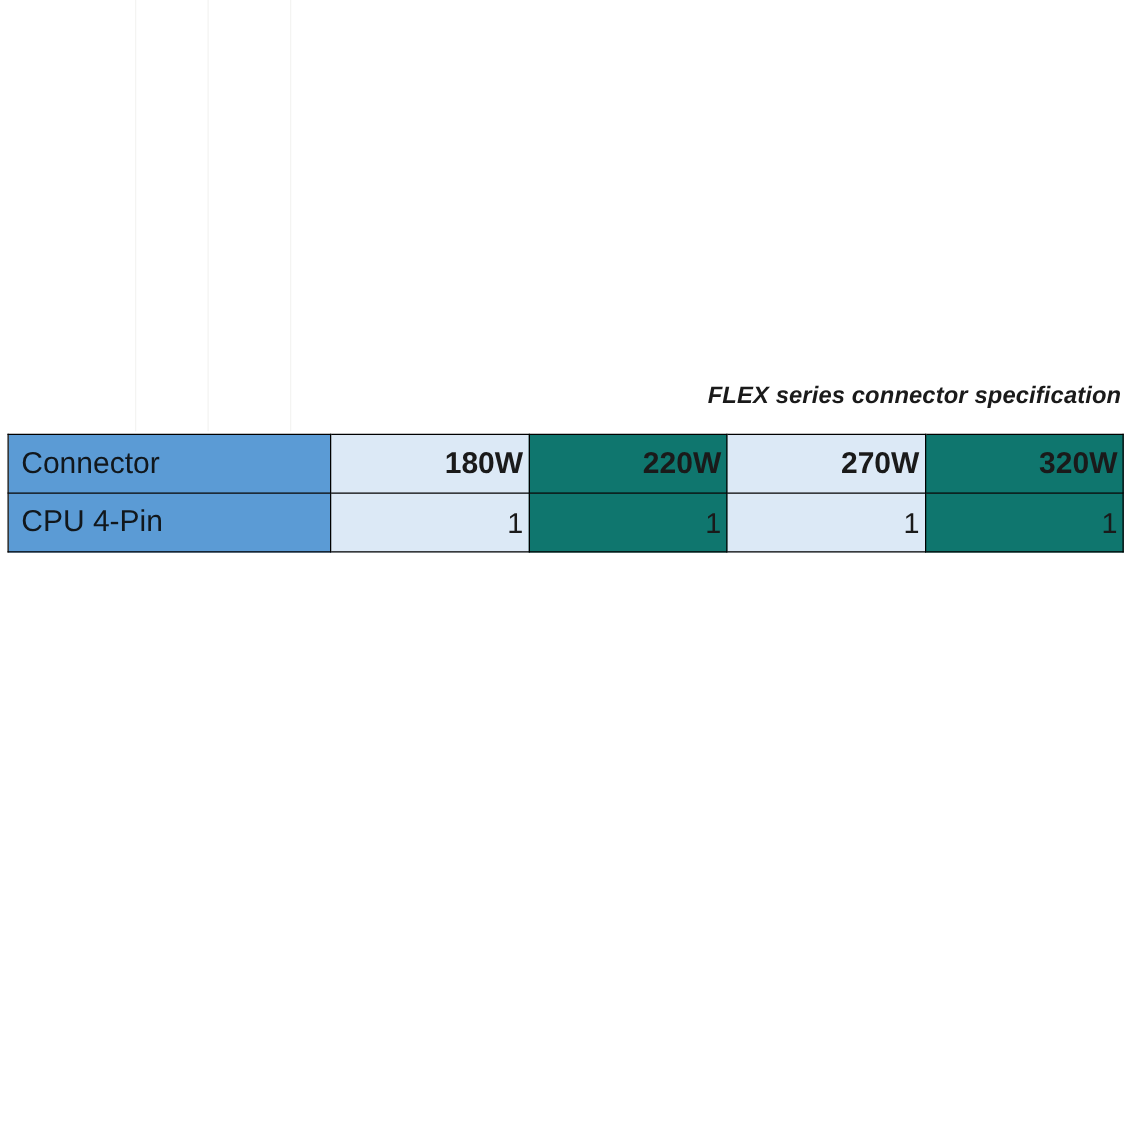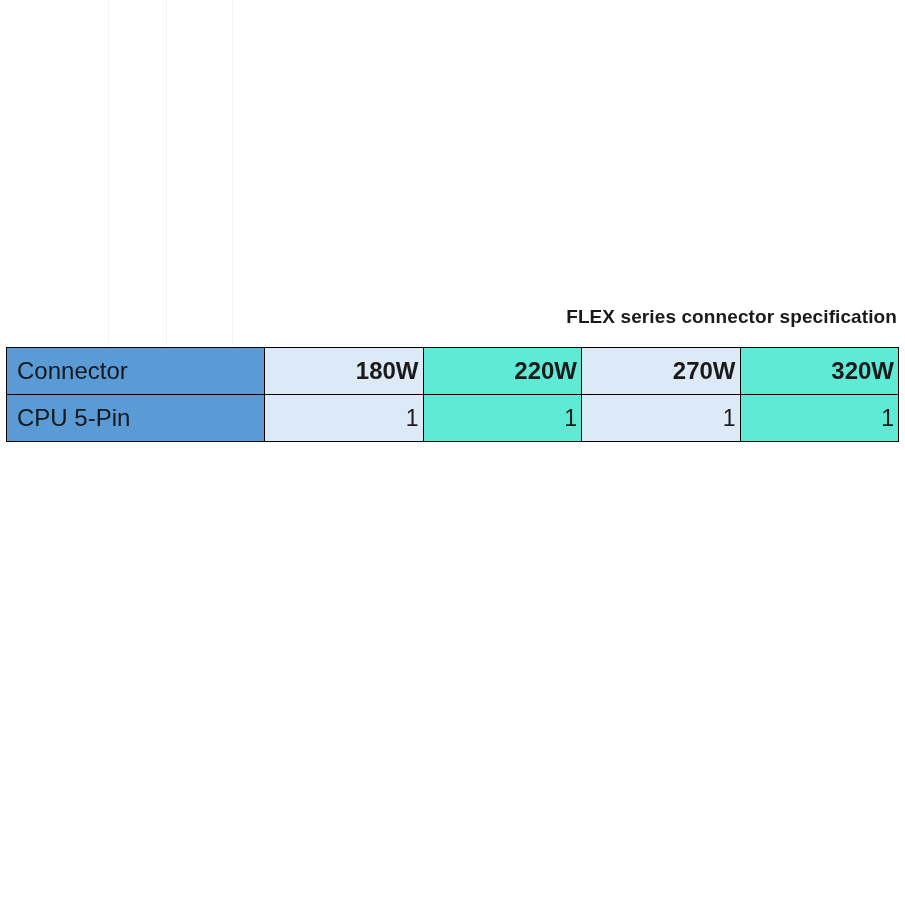--- a/index.html
+++ b/index.html
@@ -32,20 +32,21 @@
     left: 0;
     top: 0;
     width: 905px;
     height: 905px;
   }
 
   .caption {
     position: absolute;
     right: 8px;
     top: 306px;
+    font-style: italic;
     font-weight: bold;
     font-size: 19px;
     color: #1a1a1a;
     letter-spacing: 0.1px;
     white-space: nowrap;
   }
 
   .table-wrap {
     position: absolute;
     left: 6px;
@@ -74,21 +75,21 @@
     padding-left: 10px;
     font-size: 24px;
     color: #11171c;
     width: 243px;
   }
 
   table.spec td.datacell {
     background: #dce9f6;
   }
   table.spec td.datacell.alt {
-    background: #5eead4;
+    background: #0f766e;
   }
 
   table.spec tr.header td.datacell {
     font-weight: bold;
     font-size: 24px;
   }
 </style>
 </head>
 <body>
 
@@ -106,21 +107,21 @@
         <tr class="header">
           <td class="rowhead">Connector</td>
           <td class="datacell">180W</td>
           <td class="datacell alt">220W</td>
           <td class="datacell">270W</td>
           <td class="datacell alt">320W</td>
         </tr>
 
 
         <tr>
-          <td class="rowhead">CPU 5-Pin</td>
+          <td class="rowhead">CPU 4-Pin</td>
           <td class="datacell">1</td>
           <td class="datacell alt">1</td>
           <td class="datacell">1</td>
           <td class="datacell alt">1</td>
         </tr>
 
 
 
       </tbody>
     </table>

